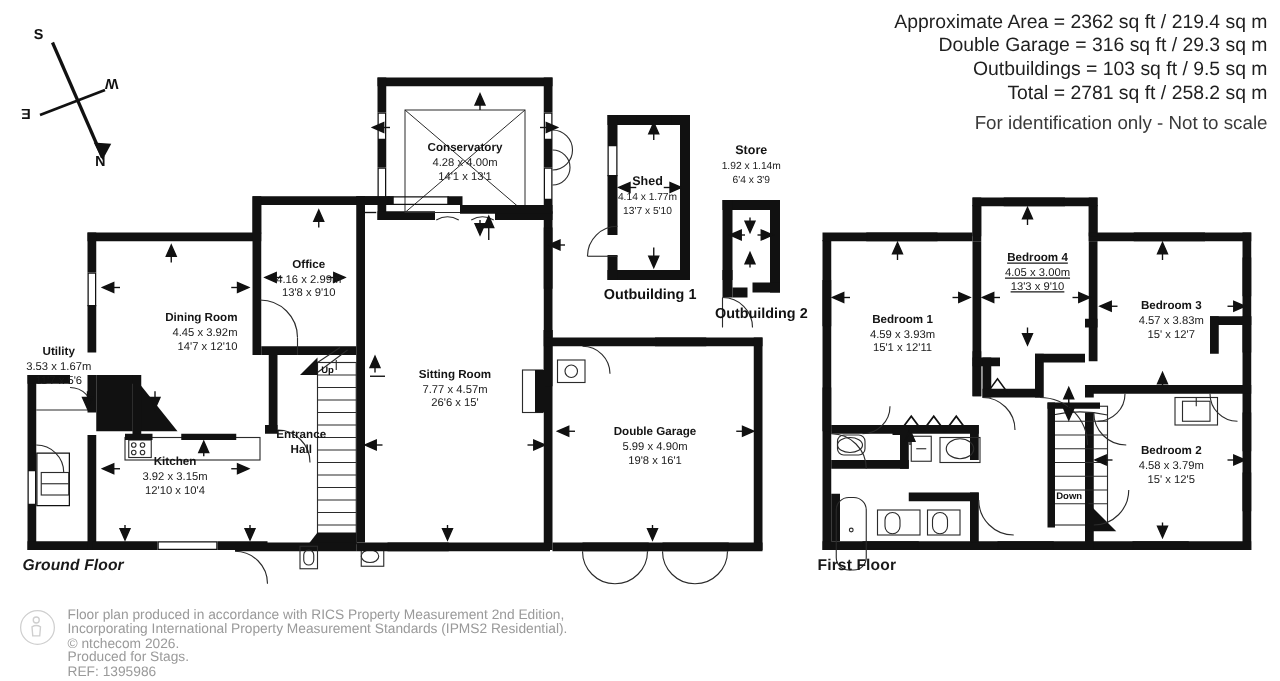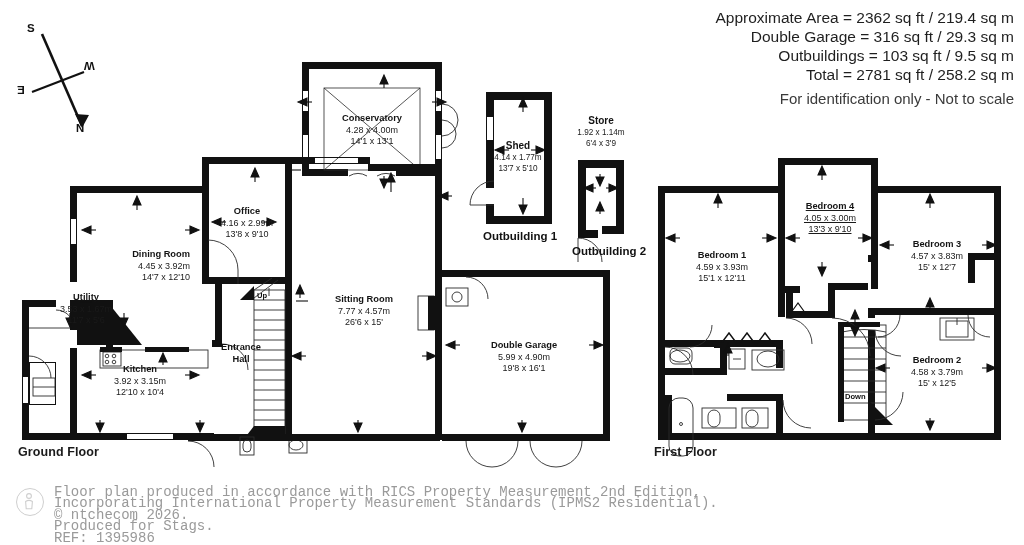--- a/index.html
+++ b/index.html
@@ -47,21 +47,21 @@
     margin-top: 5px;
     white-space: nowrap;
   }
   .floor-title {
     position: absolute;
     font-size: 12.5px;
     font-weight: bold;
     color: #1a1a1a;
     letter-spacing: 0.1px;
   }
-  #ground-floor-title { left: 18px; top: 445px; }
+  #ground-floor-title { left: 18px; top: 445px; font-style: italic; }
   #first-floor-title { left: 654px; top: 445px; }
 
   .room {
     position: absolute;
     text-align: center;
     line-height: 11.6px;
     white-space: nowrap;
   }
   .room .rname {
     font-size: 9.3px;
@@ -116,25 +116,24 @@
   #footer-badge {
     width: 26px;
     height: 26px;
     flex: 0 0 26px;
     border: 1.2px solid #cfcfcf;
     border-radius: 50%;
     position: relative;
     margin-top: 4px;
   }
   #footer-text {
-    font-size: 14px;
+    font-size: 11px;
     color: #9a9a9a;
     line-height: 11.4px;
     padding-top: 3px;
-    font-family: Liberation Mono, monospace;
   }
   #footer-text span { display: block; white-space: nowrap; }
   .inline-sep { display: inline-block; width: 10px; }
 </style>
 </head>
 <body>
 
 <div id="plan-root">
 
   <div class="area-summary">
@@ -589,21 +588,21 @@
     <span class="rdim">4.16 x 2.99m</span>
     <span class="rdim">13'8 x 9'10</span>
   </div>
 
   <div class="room" style="left:88px; top:249px; width:102px;text-align:right;">
     <span class="rname">Dining Room</span>
     <span class="rdim">4.45 x 3.92m</span>
     <span class="rdim">14'7 x 12'10</span>
   </div>
 
-  <div class="room" style="left:-1px; top:292px; width:96px;padding-left:39px;">
+  <div class="room" style="left:-1px; top:276px; width:96px;">
     <span class="rname">Utility</span>
     <span class="rdim">3.53 x 1.67m</span>
     <span class="rdim">11'7 x 5'6</span>
   </div>
 
   <div class="room" style="left:90px; top:364px; width:100px;">
     <span class="rname">Kitchen</span>
     <span class="rdim">3.92 x 3.15m</span>
     <span class="rdim">12'10 x 10'4</span>
   </div>

